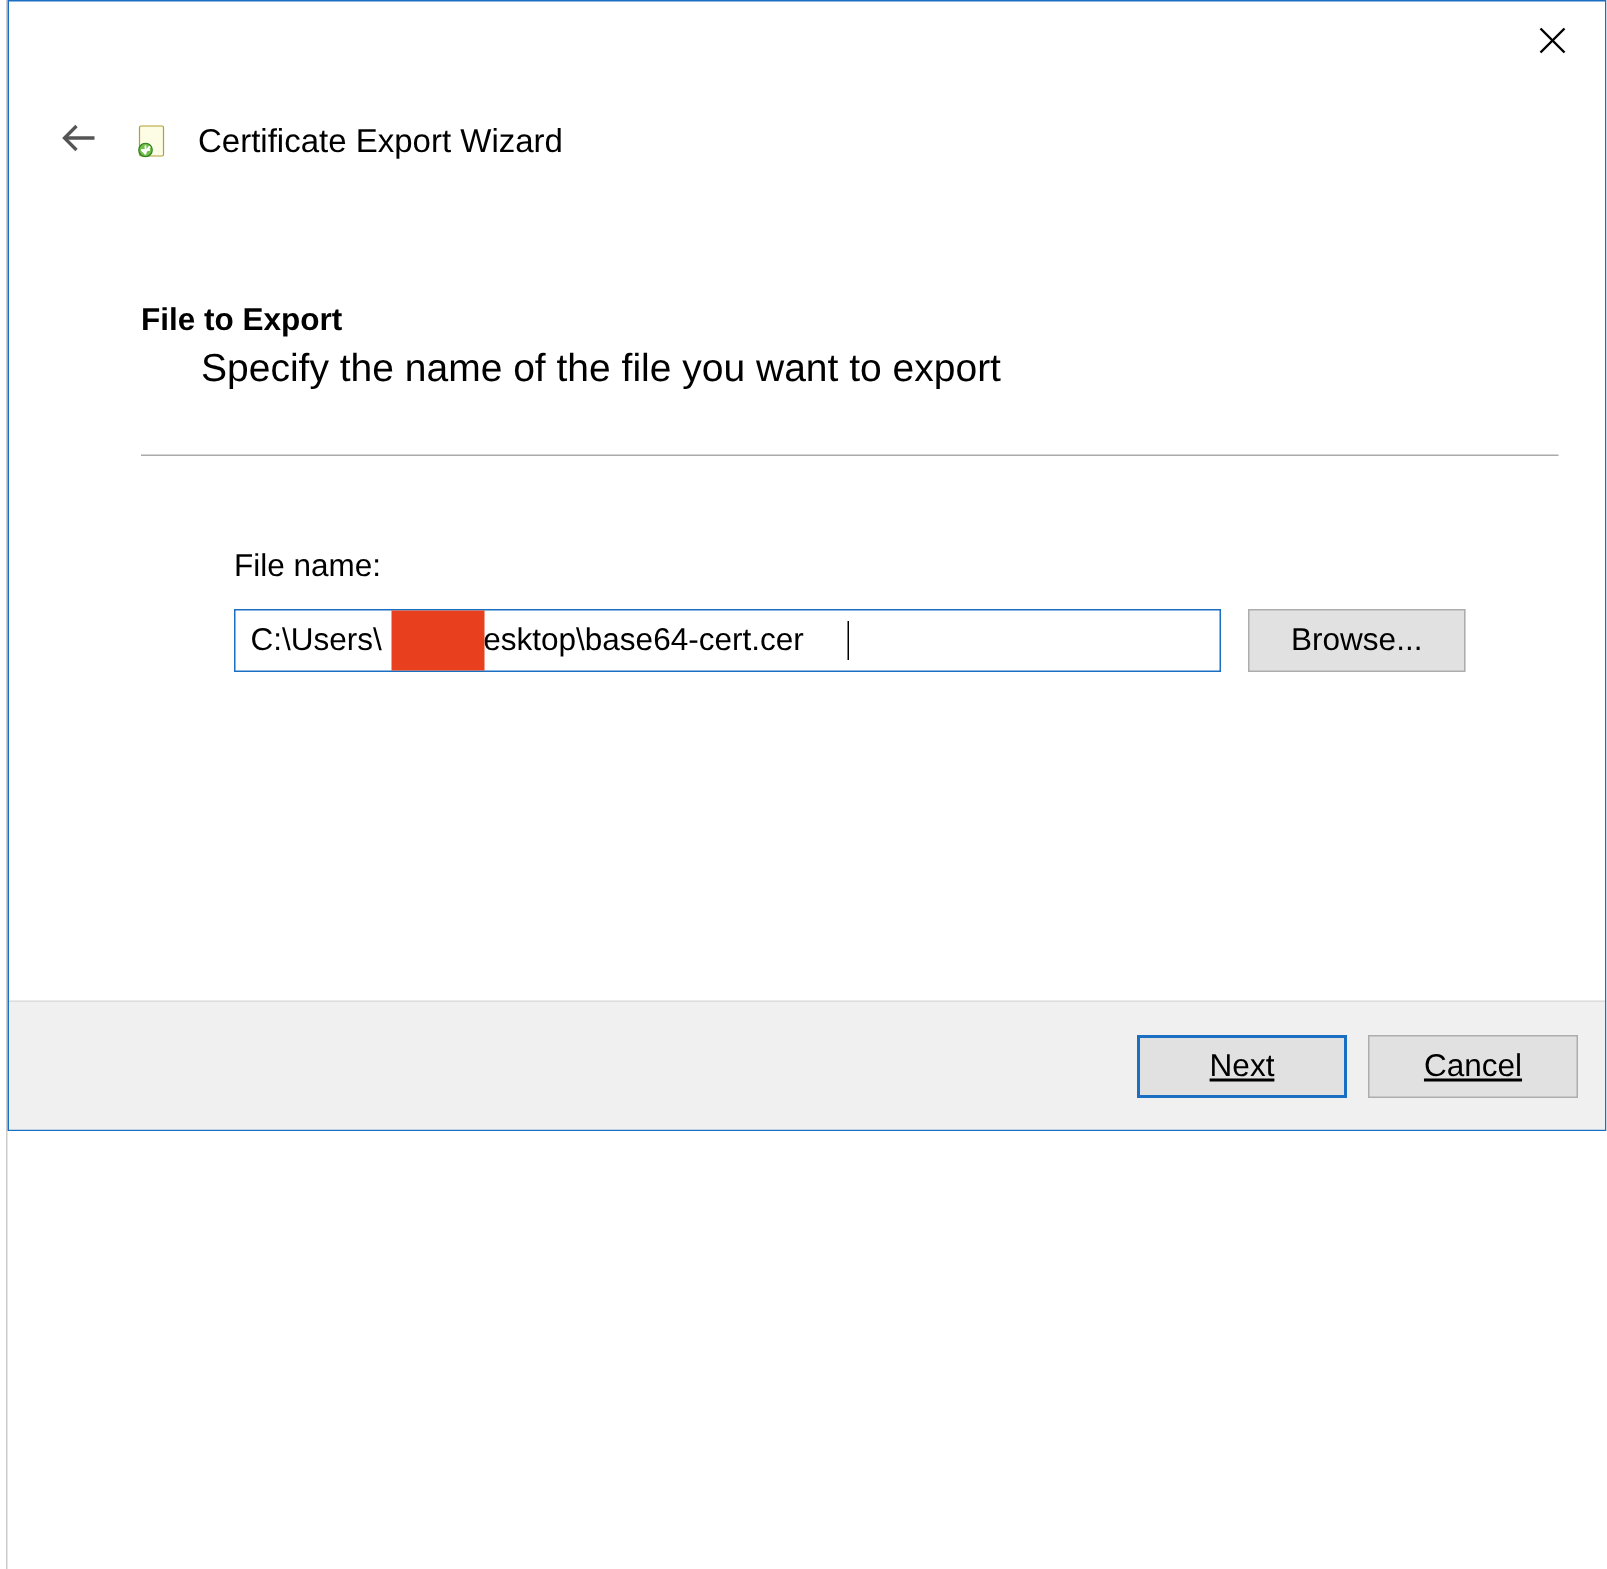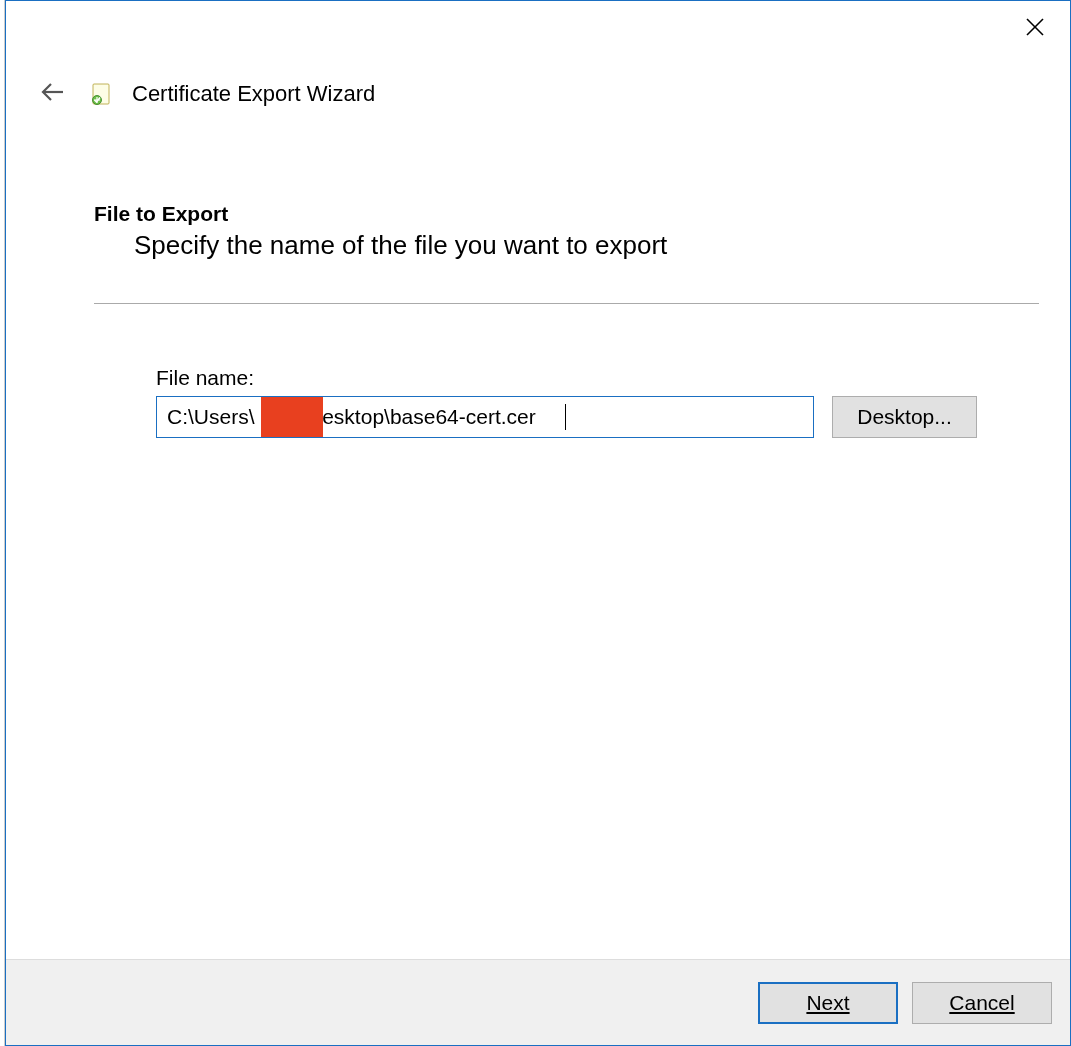--- a/index.html
+++ b/index.html
@@ -9,21 +9,21 @@
       width: 1071px;
       height: 1046px;
       position: relative;
       overflow: hidden;
     }
     .window {
       position: absolute;
       left: 5px;
       top: 0;
       width: 1066px;
-      height: 1046px;
+      height: 754px;
       border: 1px solid #1a6fc2;
       background: #fff;
       display: flex;
       flex-direction: column;
     }
     .titlebar {
       height: 56px;
       display: flex;
       justify-content: flex-end;
       align-items: flex-start;
@@ -89,21 +89,21 @@
       margin-top: 42px;
       width: 945px;
     }
     .field-block {
       margin-top: 62px;
       padding-left: 62px;
     }
     .field-label {
       font-size: 21px;
       color: #000;
-      margin-bottom: 6px;
+      margin-bottom: 16px;
     }
     .field-row {
       display: flex;
       align-items: center;
       gap: 18px;
     }
     .file-input-wrap {
       position: relative;
       width: 658px;
       height: 42px;
@@ -221,21 +221,21 @@
     <div class="section-sub">Specify the name of the file you want to export</div>
     <hr class="divider">
     <div class="field-block">
       <div class="field-label">File name:</div>
       <div class="field-row">
         <div class="file-input-wrap">
           <input type="text" class="file-input" value="C:\Users\        \Desktop\base64-cert.cer" style="">
           <div class="redact"></div>
           <div class="caret"></div>
         </div>
-        <button class="browse-btn">Desktop...</button>
+        <button class="browse-btn">Browse...</button>
       </div>
     </div>
   </div>
 
   <div class="footer">
     <button class="btn btn-primary">Next</button>
     <button class="btn btn-default">Cancel</button>
   </div>
 
 </div>

